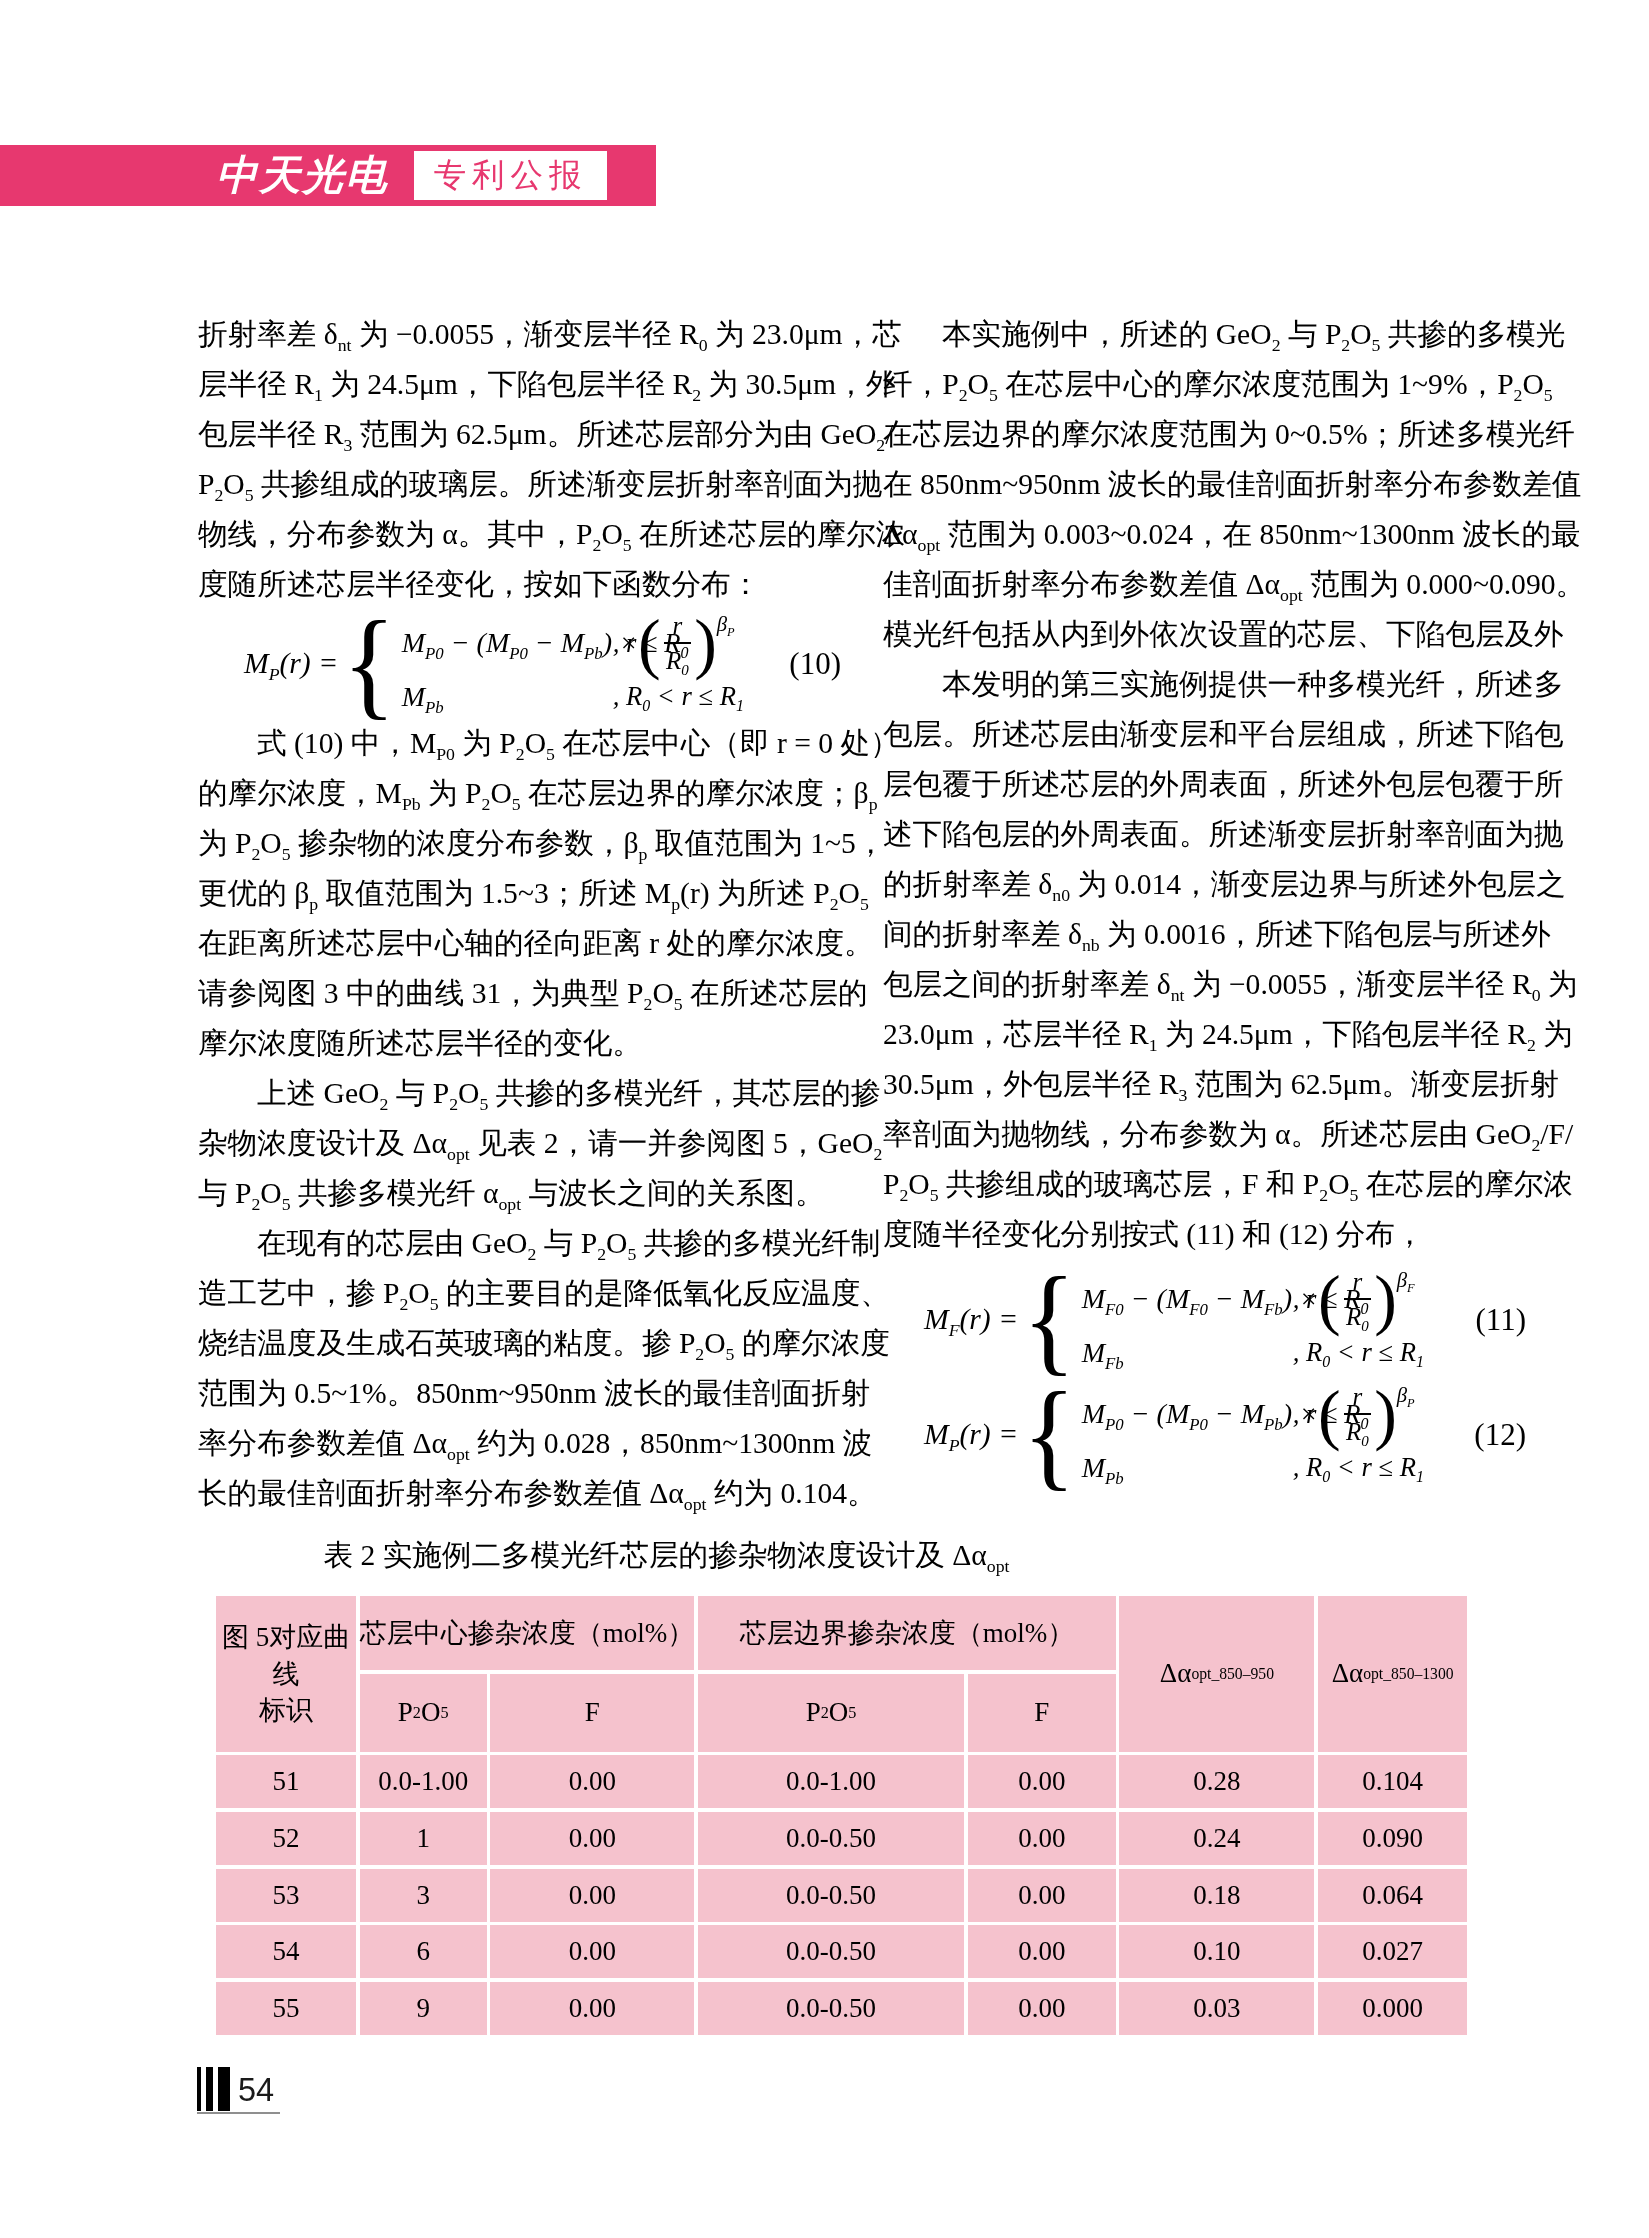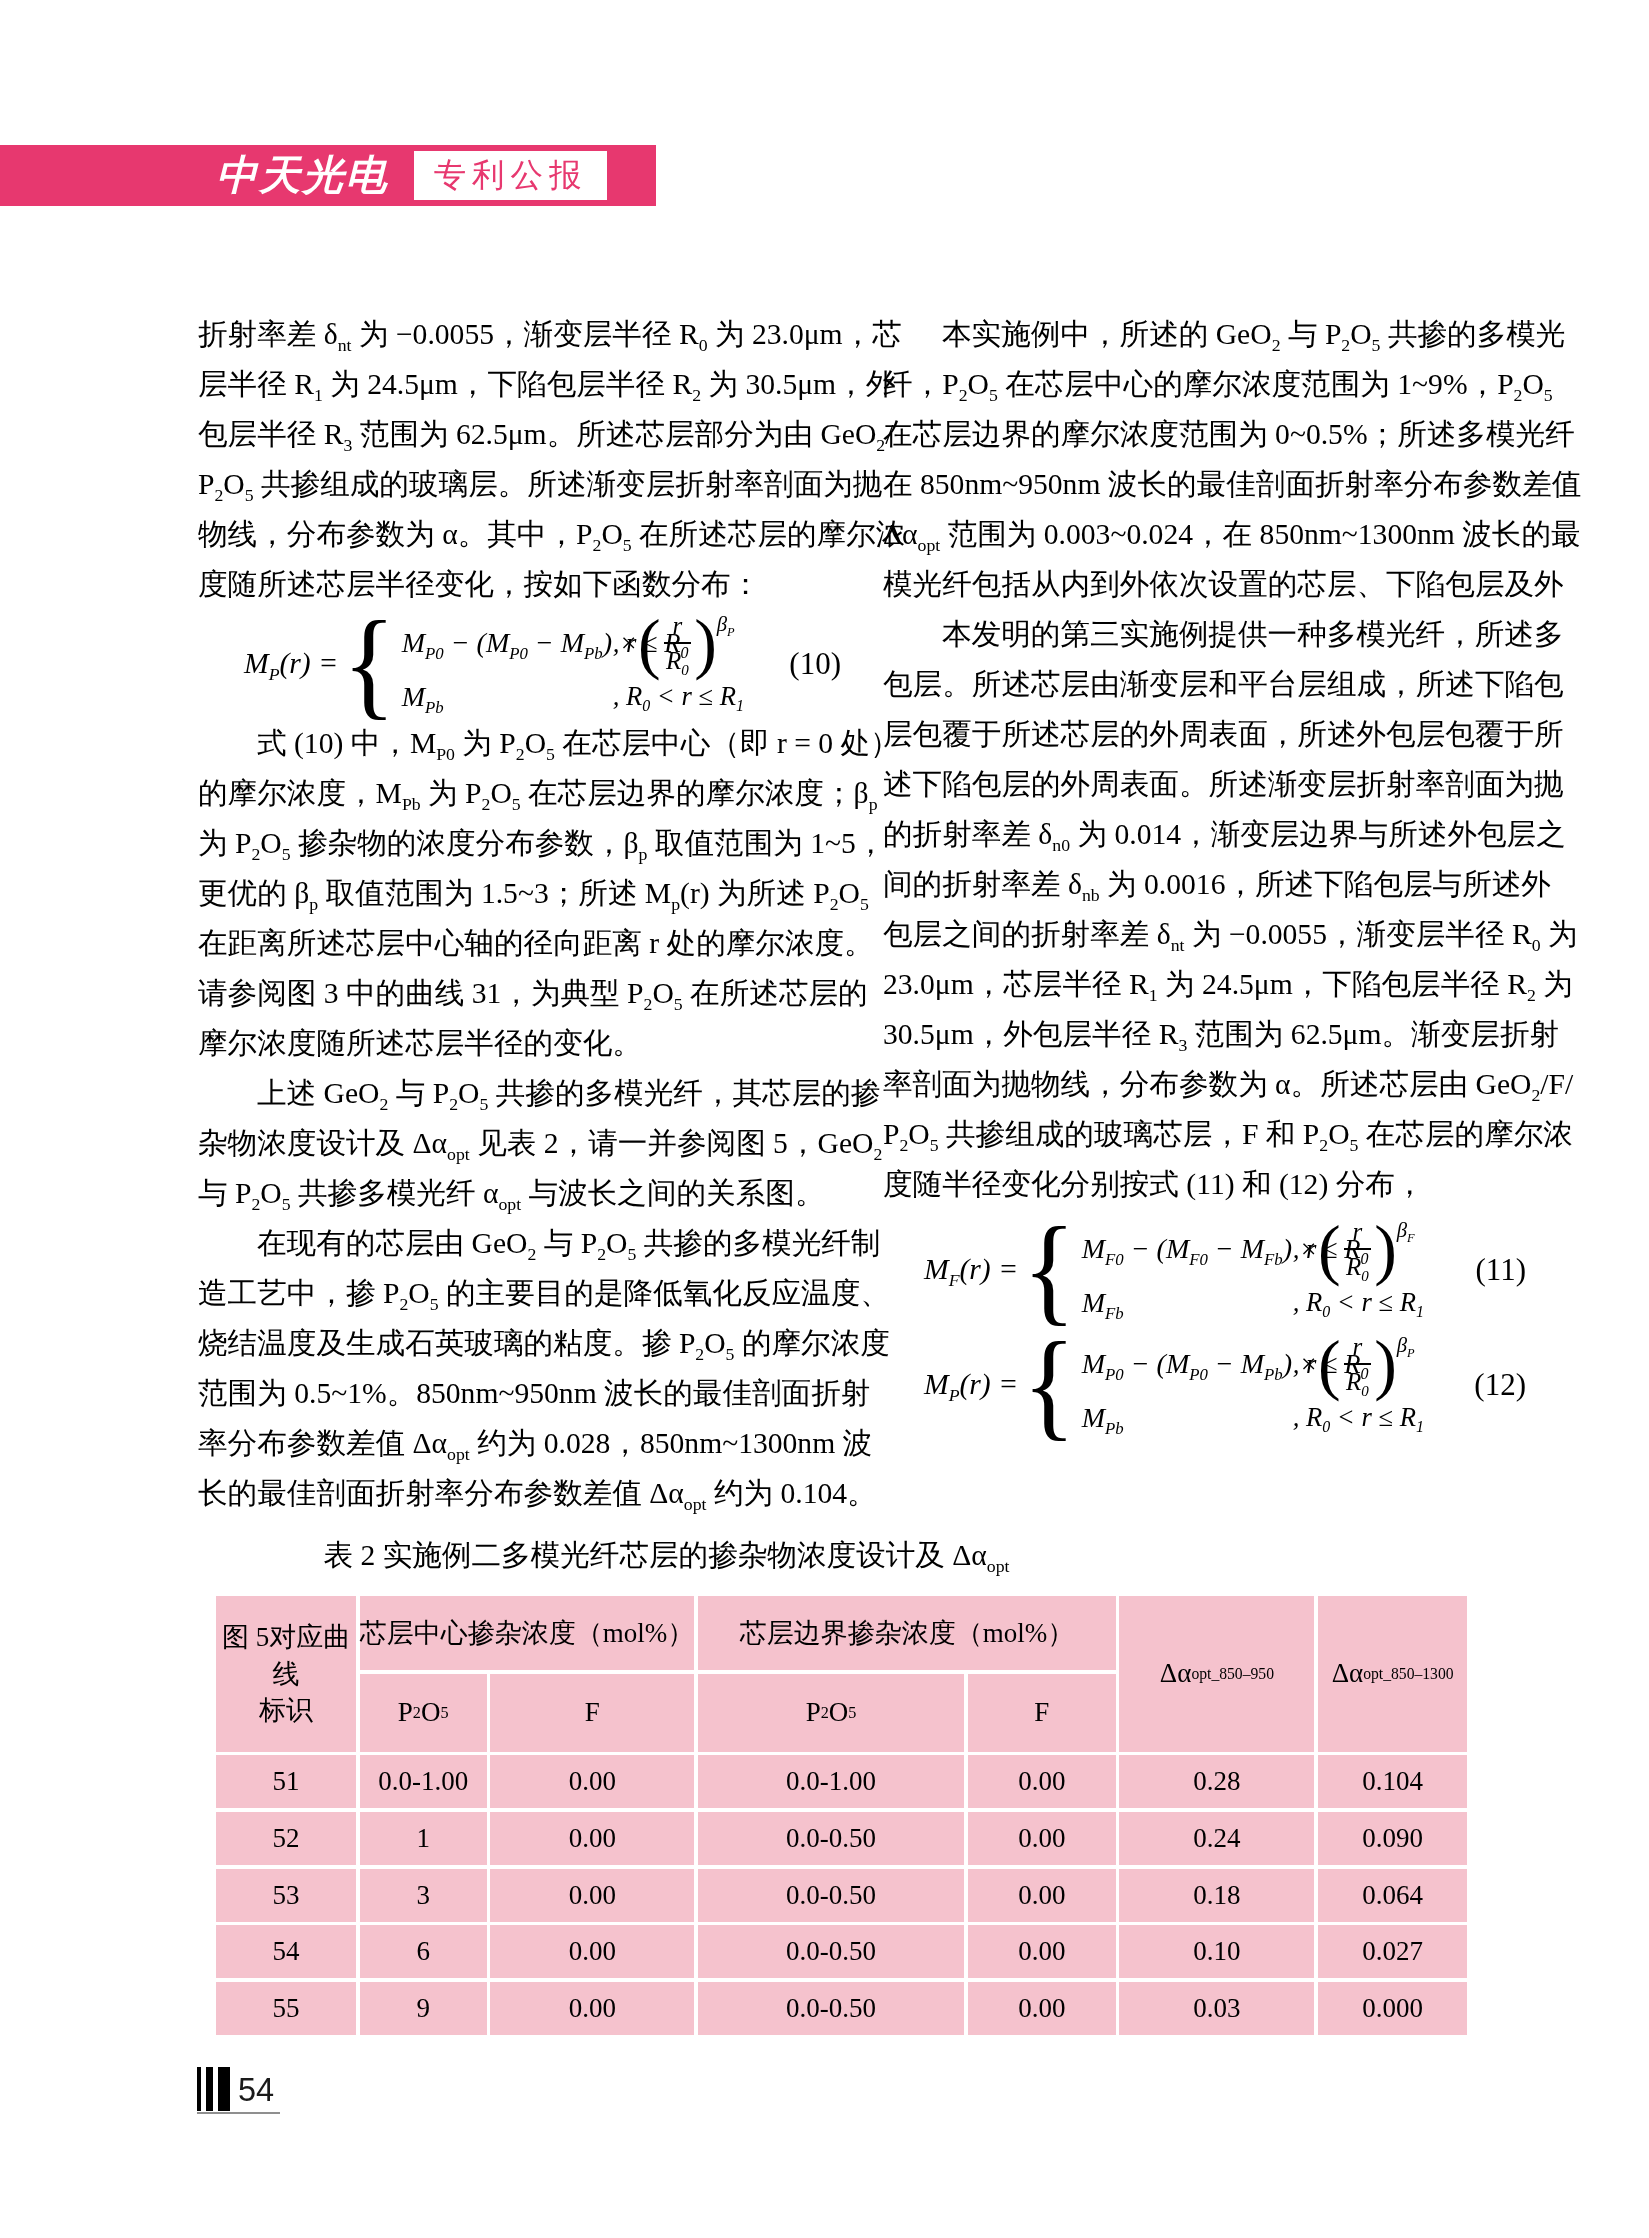--- a/index.html
+++ b/index.html
@@ -137,20 +137,21 @@
       </div>
   </div>
 
   <div class="rightcol">
     <div>
         <div class="tline ind">本实施例中，所述的 GeO<sub>2</sub> 与 P<sub>2</sub>O<sub>5</sub> 共掺的多模光</div>
         <div class="tline">纤，P<sub>2</sub>O<sub>5</sub> 在芯层中心的摩尔浓度范围为 1~9%，P<sub>2</sub>O<sub>5</sub></div>
         <div class="tline">在芯层边界的摩尔浓度范围为 0~0.5%；所述多模光纤</div>
         <div class="tline">在 850nm~950nm 波长的最佳剖面折射率分布参数差值</div>
         <div class="tline">Δα<sub>opt</sub> 范围为 0.003~0.024，在 850nm~1300nm 波长的最</div>
+        <div class="tline">佳剖面折射率分布参数差值 Δα<sub>opt</sub> 范围为 0.000~0.090。</div>
         <div class="tline">模光纤包括从内到外依次设置的芯层、下陷包层及外</div>
         <div class="tline ind">本发明的第三实施例提供一种多模光纤，所述多</div>
         <div class="tline">包层。所述芯层由渐变层和平台层组成，所述下陷包</div>
         <div class="tline">层包覆于所述芯层的外周表面，所述外包层包覆于所</div>
         <div class="tline">述下陷包层的外周表面。所述渐变层折射率剖面为抛</div>
         <div class="tline">的折射率差 δ<sub>n0</sub> 为 0.014，渐变层边界与所述外包层之</div>
         <div class="tline">间的折射率差 δ<sub>nb</sub> 为 0.0016，所述下陷包层与所述外</div>
         <div class="tline">包层之间的折射率差 δ<sub>nt</sub> 为 −0.0055，渐变层半径 R<sub>0</sub> 为</div>
         <div class="tline">23.0μm，芯层半径 R<sub>1</sub> 为 24.5μm，下陷包层半径 R<sub>2</sub> 为</div>
         <div class="tline">30.5μm，外包层半径 R<sub>3</sub> 范围为 62.5μm。渐变层折射</div>

